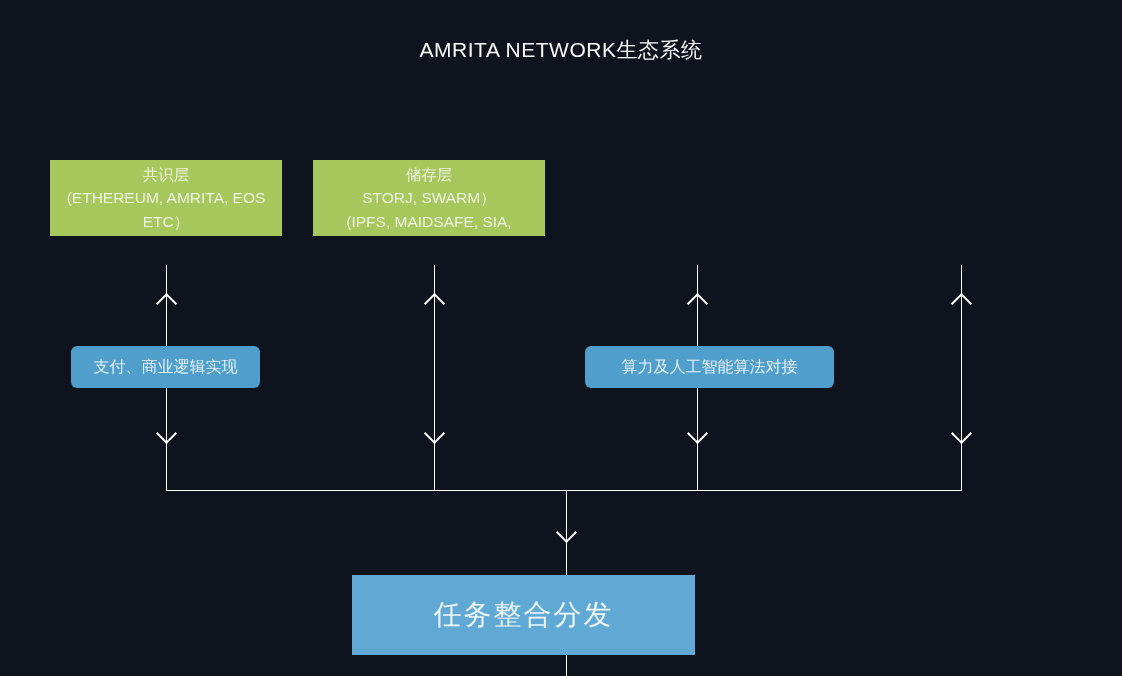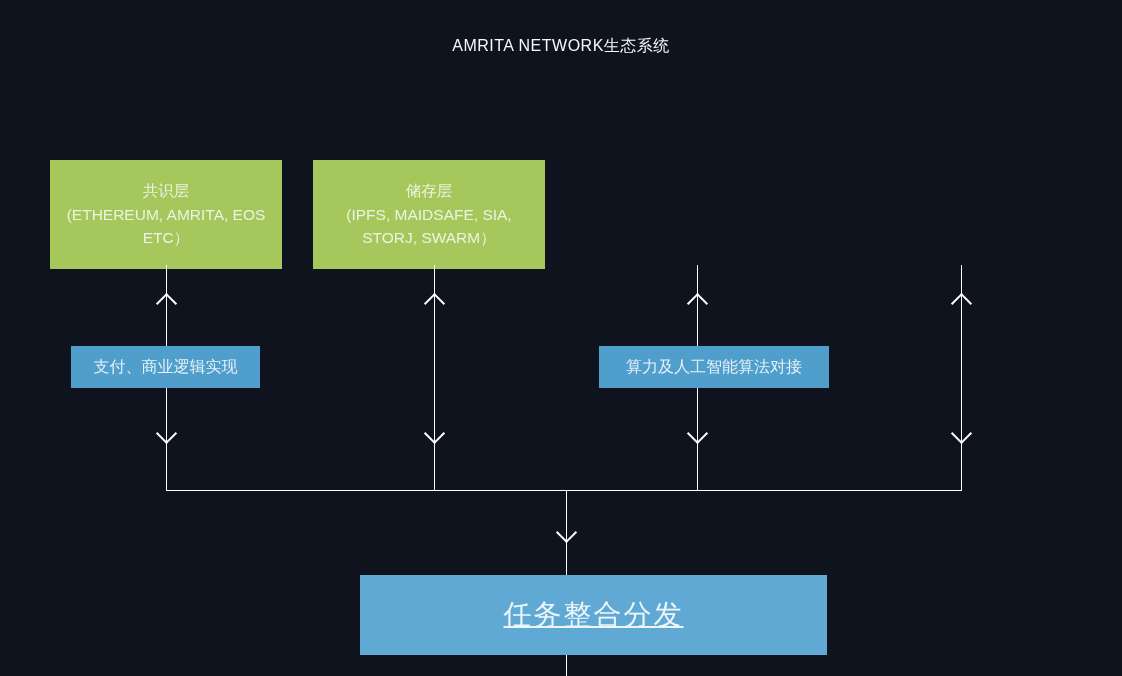--- a/index.html
+++ b/index.html
@@ -22,29 +22,29 @@
     overflow: hidden;
     margin: 0 auto;
   }
   .diagram-title {
     position: absolute;
     top: 36px;
     left: 0;
     width: 1122px;
     text-align: center;
     color: #f7f8f9;
-    font-size: 16px;
+    font-size: 21px;
     font-weight: 400;
     letter-spacing: 0.5px;
   }
   .top-box {
     position: absolute;
     top: 160px;
     width: 232px;
-    height: 109px;
+    height: 76px;
     background: var(--green);
     color: var(--text-on-green);
     display: flex;
     flex-direction: column;
     align-items: center;
     justify-content: center;
     text-align: center;
     font-size: 15.5px;
     line-height: 23.5px;
     font-weight: 300;
@@ -55,37 +55,37 @@
     height: 42px;
     background: var(--blue);
     color: var(--text-on-blue);
     display: flex;
     align-items: center;
     justify-content: center;
     text-align: center;
     font-size: 16px;
     font-weight: 300;
     z-index: 3;
+    border-radius: 6px;
   }
   .bottom-box {
     position: absolute;
-    left: 360px;
+    left: 352px;
     top: 575px;
-    width: 467px;
+    width: 343px;
     height: 80px;
     background: var(--blue-big);
     color: #ecf6fb;
     display: flex;
     align-items: center;
     justify-content: center;
     font-size: 28px;
     font-weight: 300;
     letter-spacing: 2px;
     z-index: 3;
-    text-decoration: underline;
   }
   .vline {
     position: absolute;
     width: 1px;
     background: var(--line);
     z-index: 1;
   }
   .hline {
     position: absolute;
     height: 1px;
@@ -116,43 +116,43 @@
 
   <div class="diagram-title">AMRITA NETWORK生态系统</div>
 
   <div class="top-box" style="left:50px">
     <span>共识层</span>
     <span>(ETHEREUM, AMRITA, EOS</span>
     <span>ETC）</span>
   </div>
   <div class="top-box" style="left:313px">
     <span>储存层</span>
+    <span>STORJ, SWARM）</span>
     <span>(IPFS, MAIDSAFE, SIA,</span>
-    <span>STORJ, SWARM）</span>
   </div>
 
   <div class="vline" style="left:166px; top:265px; height:225px"></div>
   <div class="vline" style="left:434px; top:265px; height:225px"></div>
   <div class="vline" style="left:697px; top:265px; height:225px"></div>
   <div class="vline" style="left:961px; top:265px; height:225px"></div>
 
   <div class="chev up" style="left:159px; top:296px"></div>
   <div class="chev up" style="left:427px; top:296px"></div>
   <div class="chev up" style="left:690px; top:296px"></div>
   <div class="chev up" style="left:954px; top:296px"></div>
 
   <div class="chev down" style="left:159px; top:426px"></div>
   <div class="chev down" style="left:427px; top:426px"></div>
   <div class="chev down" style="left:690px; top:426px"></div>
   <div class="chev down" style="left:954px; top:426px"></div>
 
   <div class="mid-box" style="left:71px; width:189px">
     <span>支付、商业逻辑实现</span>
   </div>
-  <div class="mid-box" style="left:599px; width:230px">
+  <div class="mid-box" style="left:585px; width:249px">
     <span>算力及人工智能算法对接</span>
   </div>
 
   <div class="hline" style="left:166px; top:490px; width:796px"></div>
 
   <div class="vline" style="left:566px; top:490px; height:85px"></div>
   <div class="chev down" style="left:559px; top:525px"></div>
 
   <div class="bottom-box">
     <span>任务整合分发</span>

